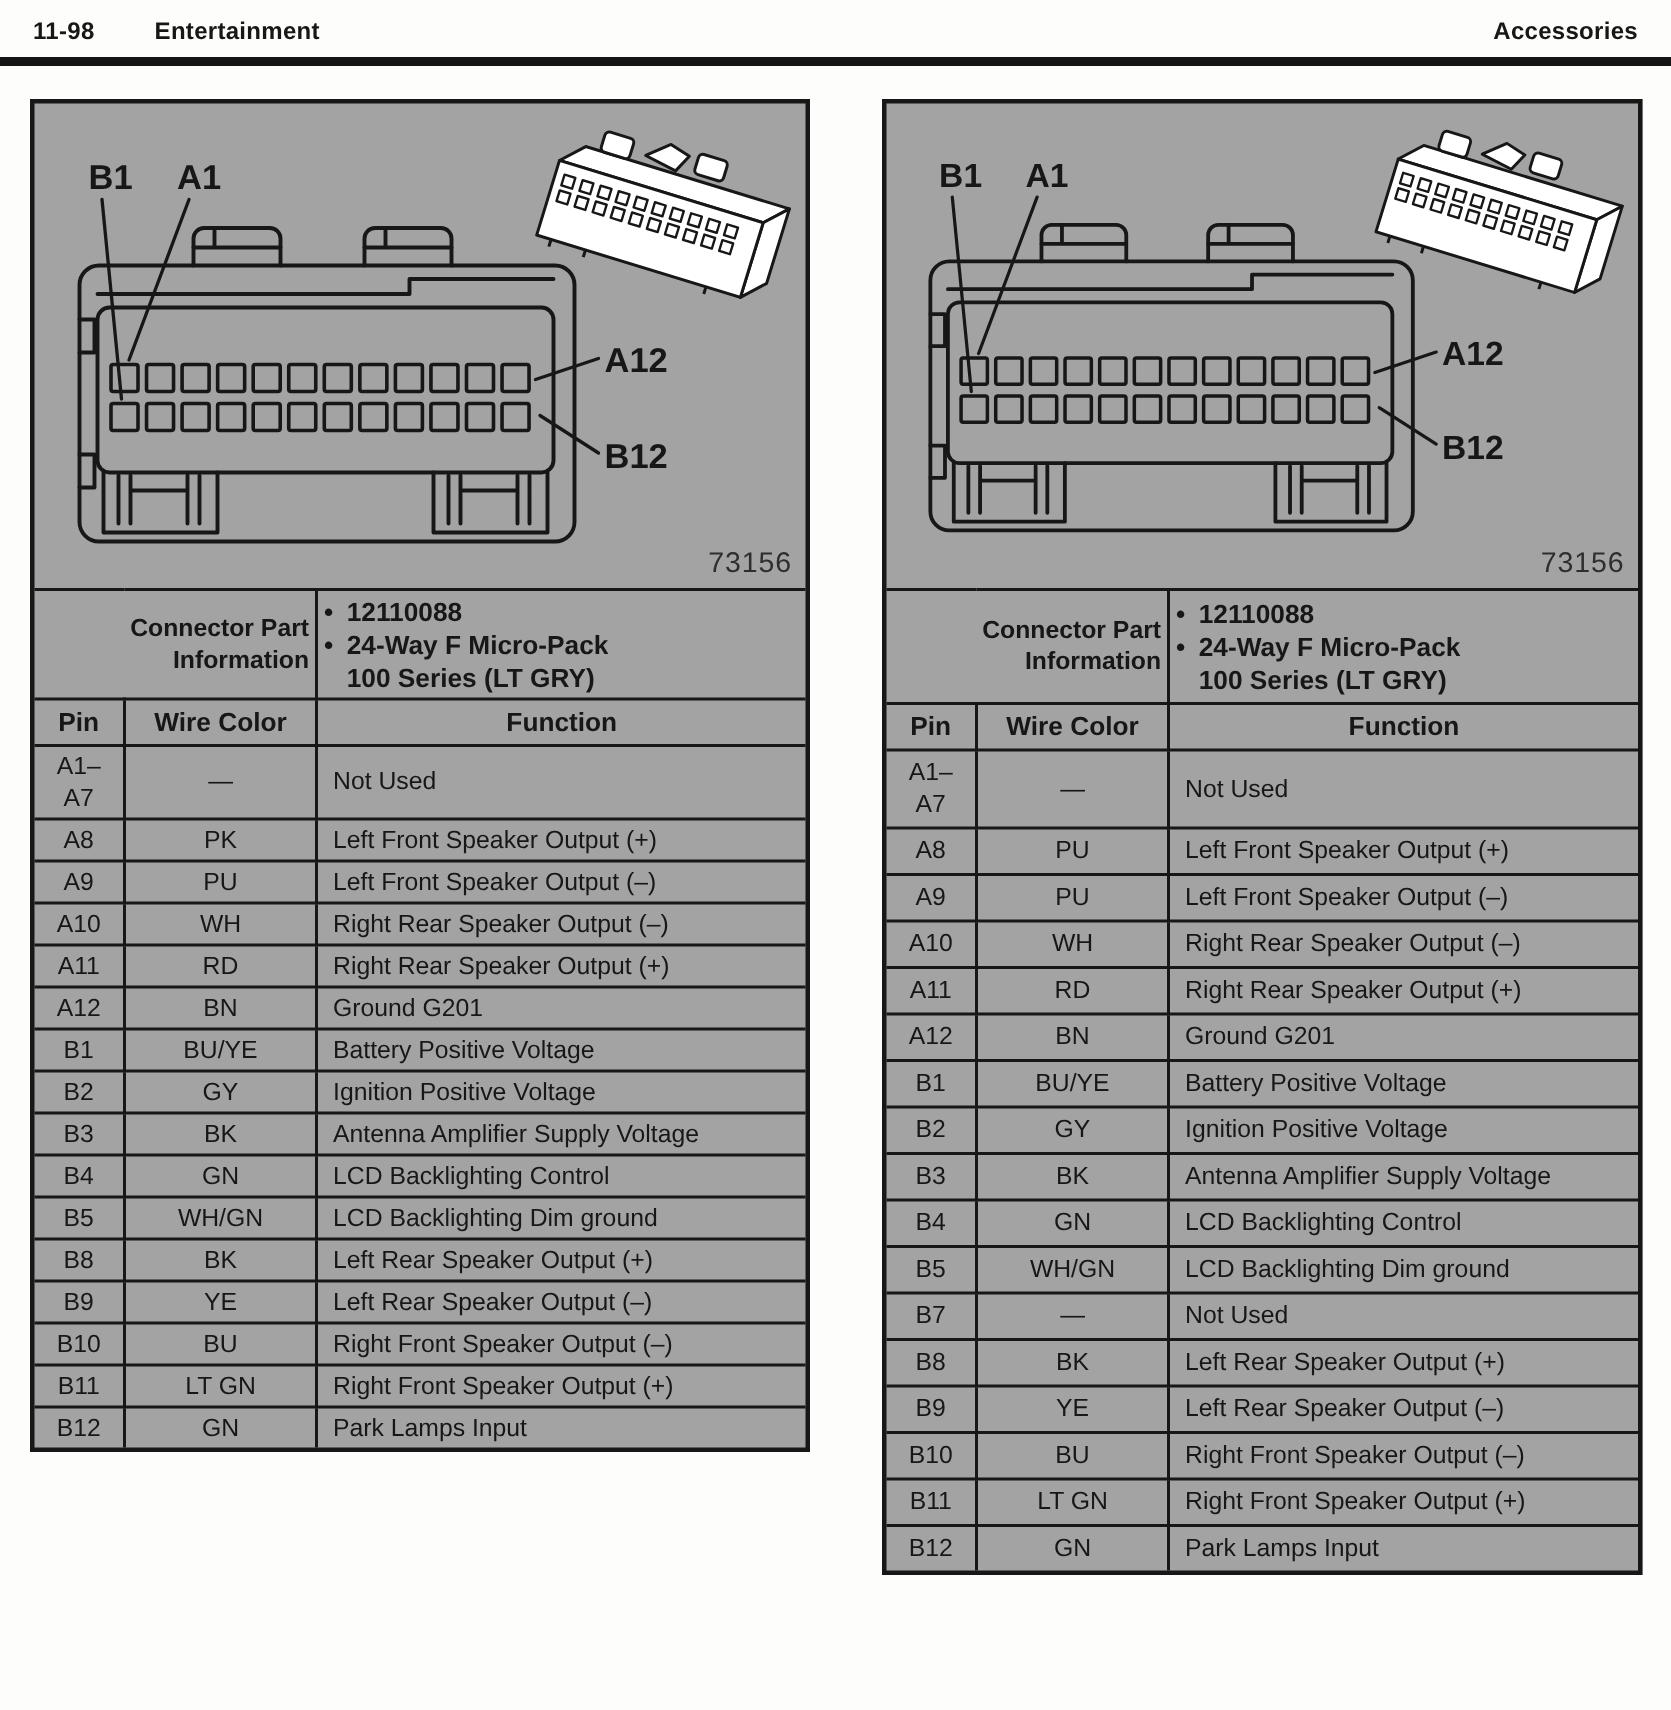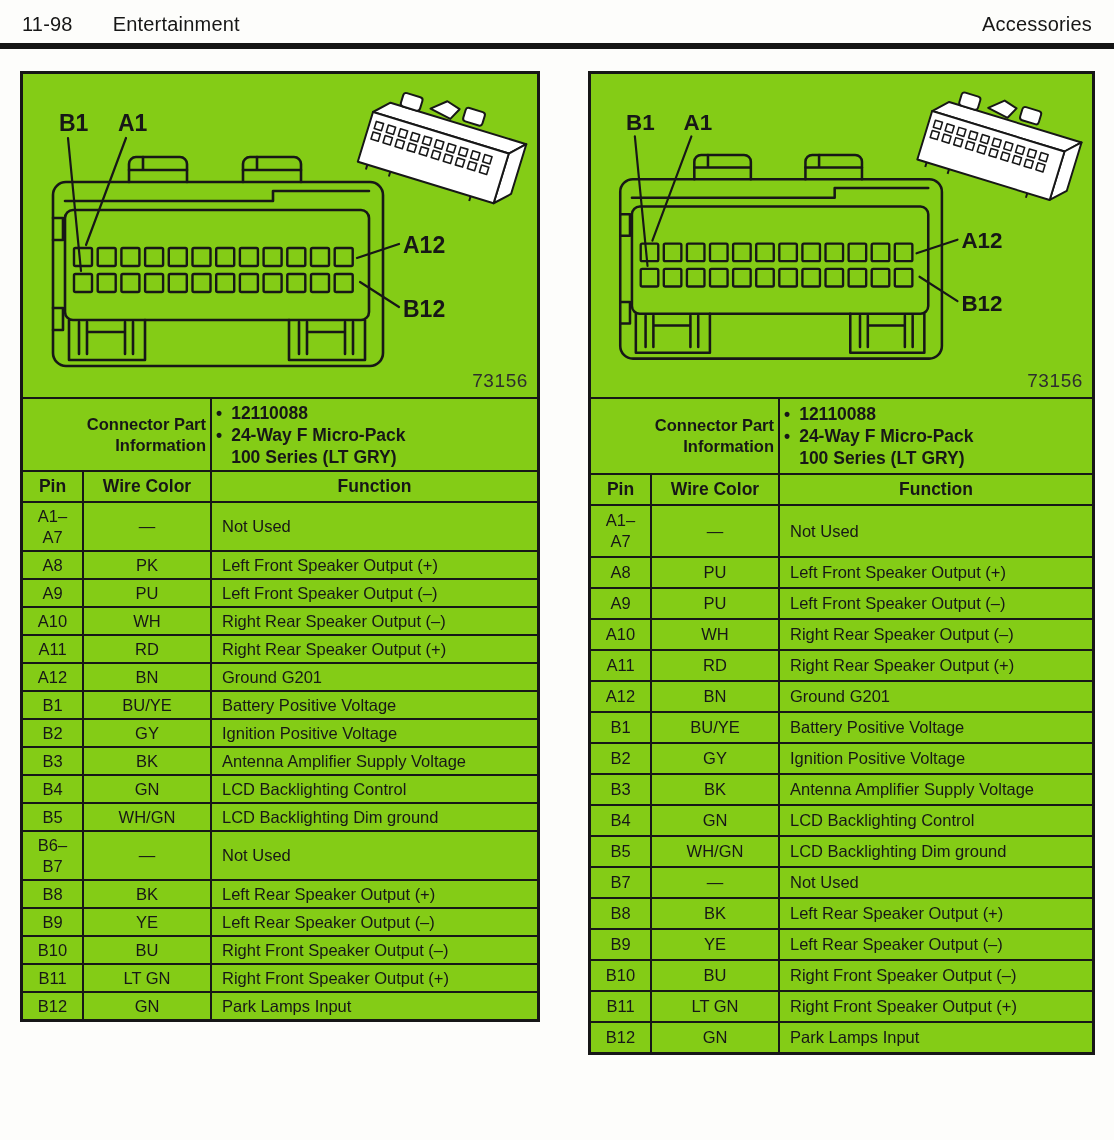--- a/index.html
+++ b/index.html
@@ -3,28 +3,28 @@
 <meta charset="utf-8">
 <style>
   html,body{margin:0;padding:0;}
   body{
     width:1114px;min-height:1140px;background:#fdfdfb;color:#171717;
     font-family:"Liberation Sans",sans-serif;
     -webkit-font-smoothing:antialiased;
   }
   .page-header{display:flex;justify-content:space-between;align-items:baseline;padding:13px 22px 7px 22px;}
   .ph-left{display:flex;gap:40px;}
-  .ph-num,.ph-sec,.ph-right{font-weight:normal;font-size:20px;letter-spacing:.2px;}
+  .ph-num,.ph-sec,.ph-right{font-weight:bold;font-size:16px;letter-spacing:.2px;}
   .rule{height:6px;background:#151515;}
   .titles{display:flex;gap:48px;padding:0 19px 0 20px;margin:13px 0 9px 0;}
   .title{font-weight:bold;font-size:21.5px;text-align:center;letter-spacing:.2px;}
   .title.t0{width:520px;}
   .title.t1{width:507px;}
   .panels{display:flex;gap:48px;align-items:flex-start;padding:0 19px 20px 20px;}
-  .panel{border:3px solid #171717;background:#84cc16;}
+  .panel{border:3px solid #171717;background:#a3a3a3;}
   .panel.p0{width:514px;}
   .panel.p1{width:501px;}
   .diagram{position:relative;height:323px;}
   .diagram svg{display:block;width:100%;height:100%;}
   svg text{font-family:"Liberation Sans",sans-serif;font-weight:bold;font-size:23px;fill:#171717;stroke:none;}
   .fig-num{position:absolute;right:9px;bottom:5px;font-size:19px;font-weight:normal;color:#2e2e2e;letter-spacing:.6px;}
   table.pin-table{width:100%;border-collapse:collapse;table-layout:fixed;}
   col.c1{width:60px;} col.c2{width:128px;}
   .pin-table th,.pin-table td{border:2.5px solid #171717;vertical-align:middle;}
   .pin-table tr>*:first-child{border-left:none;}
@@ -238,26 +238,20 @@
             <td class="c-pin">B4</td>
             <td class="c-wire">GN</td>
             <td class="c-fn">LCD Backlighting Control</td>
           </tr>
           <tr>
             <td class="c-pin">B5</td>
             <td class="c-wire">WH/GN</td>
             <td class="c-fn">LCD Backlighting Dim ground</td>
           </tr>
           <tr>
-            <td class="c-pin">B6–
-B7</td>
-            <td class="c-wire">—</td>
-            <td class="c-fn">Not Used</td>
-          </tr>
-          <tr>
             <td class="c-pin">B8</td>
             <td class="c-wire">BK</td>
             <td class="c-fn">Left Rear Speaker Output (+)</td>
           </tr>
           <tr>
             <td class="c-pin">B9</td>
             <td class="c-wire">YE</td>
             <td class="c-fn">Left Rear Speaker Output (–)</td>
           </tr>
           <tr>

